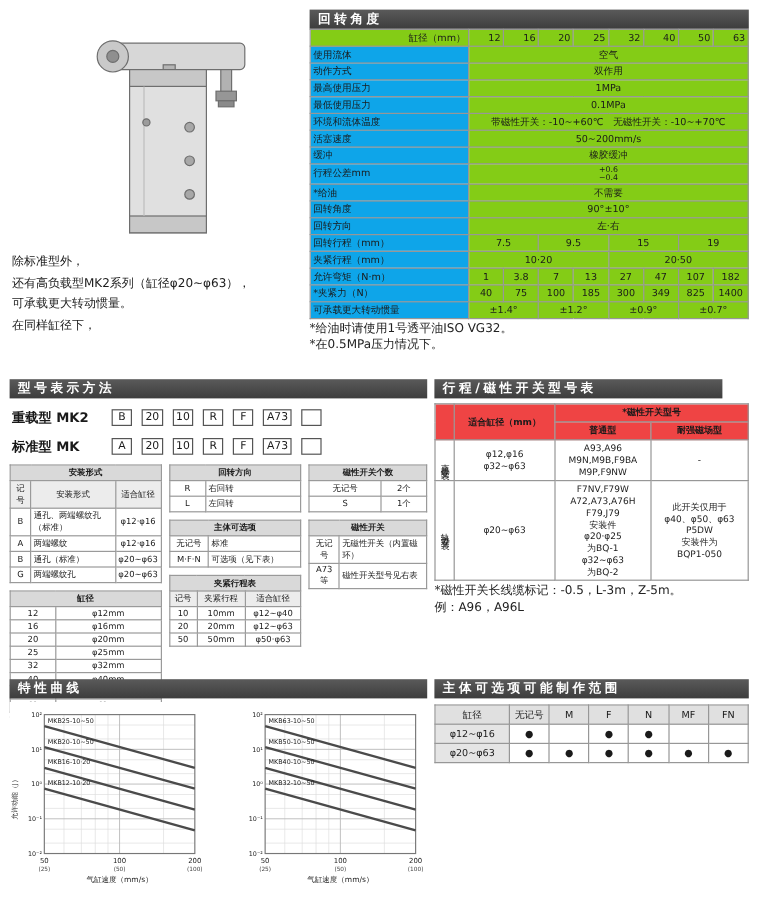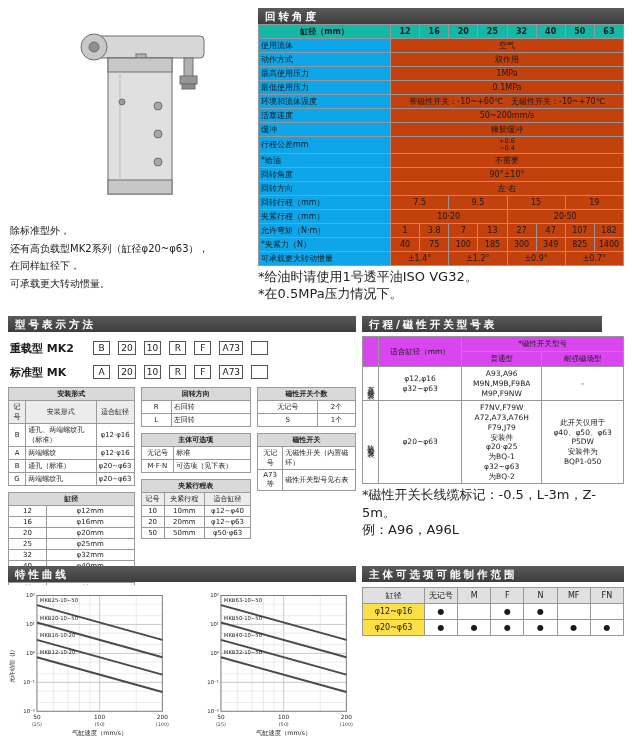--- a/index.html
+++ b/index.html
@@ -6,24 +6,24 @@
   body { margin:0; background:#ffffff; color:#1a1a1a; font-family:"DejaVu Sans", sans-serif; }
   .page { position:relative; width:632px; height:749px; background:#fff; overflow:hidden; }
 
   .sec-hdr { height:16px; background:linear-gradient(#5a5a5a,#3d3d3d); color:#fff;
              font-size:10.5px; font-weight:bold; line-height:16px; padding-left:7px; letter-spacing:3px; }
 
   
   .spec { border-collapse:collapse; width:366px; font-size:8px; table-layout:fixed; }
   .spec th, .spec td { border:1px solid #979797; padding:1px 2px; height:13px; }
   .spec th.lbl { background:#0ea5e9; text-align:left; font-weight:normal; width:132px; }
-  .spec tr.head th { background:#14b8a6; text-align:center; font-weight:bold; }
-  .spec td { text-align:center; background:#c2410c; }
+  .spec tr.head th { background:#84cc16; text-align:right; font-weight:normal; }
+  .spec td { text-align:center; background:#84cc16; }
   .spec td.tol { font-size:6.5px; line-height:1.05; white-space:pre-line;margin-top:12px; }
-  .notes { font-size:13px; margin-top:2px; line-height:1.35; color:#222; }
+  .notes { font-size:10px; margin-top:2px; line-height:1.35; color:#222; }
 
   
   .intro-text { font-size:10px; line-height:1.75; }
 
   
   .model-row { margin:5px 0 2px 2px; white-space:nowrap; }
   .model-prefix { display:inline-block; width:78px; font-size:11px; font-weight:bold; }
   .mbox { display:inline-block; border:1px solid #555; min-width:17px; height:14px; line-height:13px;
           text-align:center; font-size:9px; padding:0 2px; margin-right:3px; vertical-align:middle; background:#fff; }
   .mini-grid { display:flex; gap:6px; margin-top:7px; }
@@ -32,38 +32,38 @@
   .mini { border-collapse:collapse; width:100%; font-size:7px; }
   .mini th { background:#d9d9d9; border:1px solid #9a9a9a; font-weight:bold; padding:1px; font-size:7px; }
   .mini td { border:1px solid #9a9a9a; padding:1px 2px; text-align:center; background:#fff; }
   .mini tr.hh td { background:#ececec; }
   .mini td.l { text-align:left; }
   .mini-note { font-size:6.5px; margin-top:1px; }
 
   
   .sw { border-collapse:collapse; width:262px; font-size:7.5px; margin-top:4px; }
   .sw th, .sw td { border:1px solid #979797; padding:2px; text-align:center; background:#fff; }
-  .sw th { background:#d946ef; font-weight:normal; }
+  .sw th { background:#ef4444; font-weight:bold; }
   .vert { writing-mode:vertical-rl; text-orientation:upright; letter-spacing:2px; width:16px; background:#f4f4f4; }
   .pre { white-space:pre-line; line-height:1.3; }
 
   
   .charts { display:flex; gap:20px; margin-top:3px; }
   .chart { background:#fff; }
 
   
   .range-t { border-collapse:collapse; width:262px; font-size:8px; margin-top:5px; table-layout:fixed; }
   .range-t th, .range-t td { border:1px solid #979797; padding:2px; height:16px; text-align:center; }
   .range-t th { background:#e0e0e0; font-weight:normal; }
-  .range-t td.bore { background:#fde047; }
+  .range-t td.bore { background:#e5e5e5; }
   .range-t td.dot { font-size:8px; }
 
   
   #sec-intro-img  { position:absolute; left:8;   top:6px;   left:8px;  }
-  #sec-intro-text { position:absolute; left:10px; top:210px; width:242px;margin-top:12px; }
+  #sec-intro-text { position:absolute; left:10px; top:210px; width:242px; }
   #sec-spec   { position:absolute; left:258px; top:8px;   width:366px; }
   #sec-model  { position:absolute; left:8px;   top:316px; width:348px; }
   #sec-switch { position:absolute; left:362px; top:316px; width:240px; }
   #sec-curves { position:absolute; left:8px;   top:566px; width:348px; }
   #sec-range  { position:absolute; left:362px; top:566px; width:262px; }
 </style>
 </head>
 <body>
 
 <div class="page">
@@ -88,22 +88,22 @@
         <circle cx="150" cy="128" r="4" fill="#a8a8a8"></circle>
         <circle cx="150" cy="156" r="4" fill="#a8a8a8"></circle>
         <circle cx="114" cy="96" r="3" fill="#9c9c9c"></circle>
       </g>
     </svg>
   </div>
 
   <div id="sec-intro-text" class="intro-text">
     <div>除标准型外，</div>
     <div>还有高负载型MK2系列（缸径φ20~φ63），</div>
+    <div>可承载更大转动惯量。</div>
     <div>在同样缸径下，</div>
-    <div>可承载更大转动惯量。</div>
   </div>
 
   <div id="sec-spec">
     <div class="sec-hdr">回转角度</div>
     <table class="spec">
       <tbody>
         <tr class="head">
           <th class="lbl">缸径（mm）</th>
           <th>12</th>
           <th>16</th>

